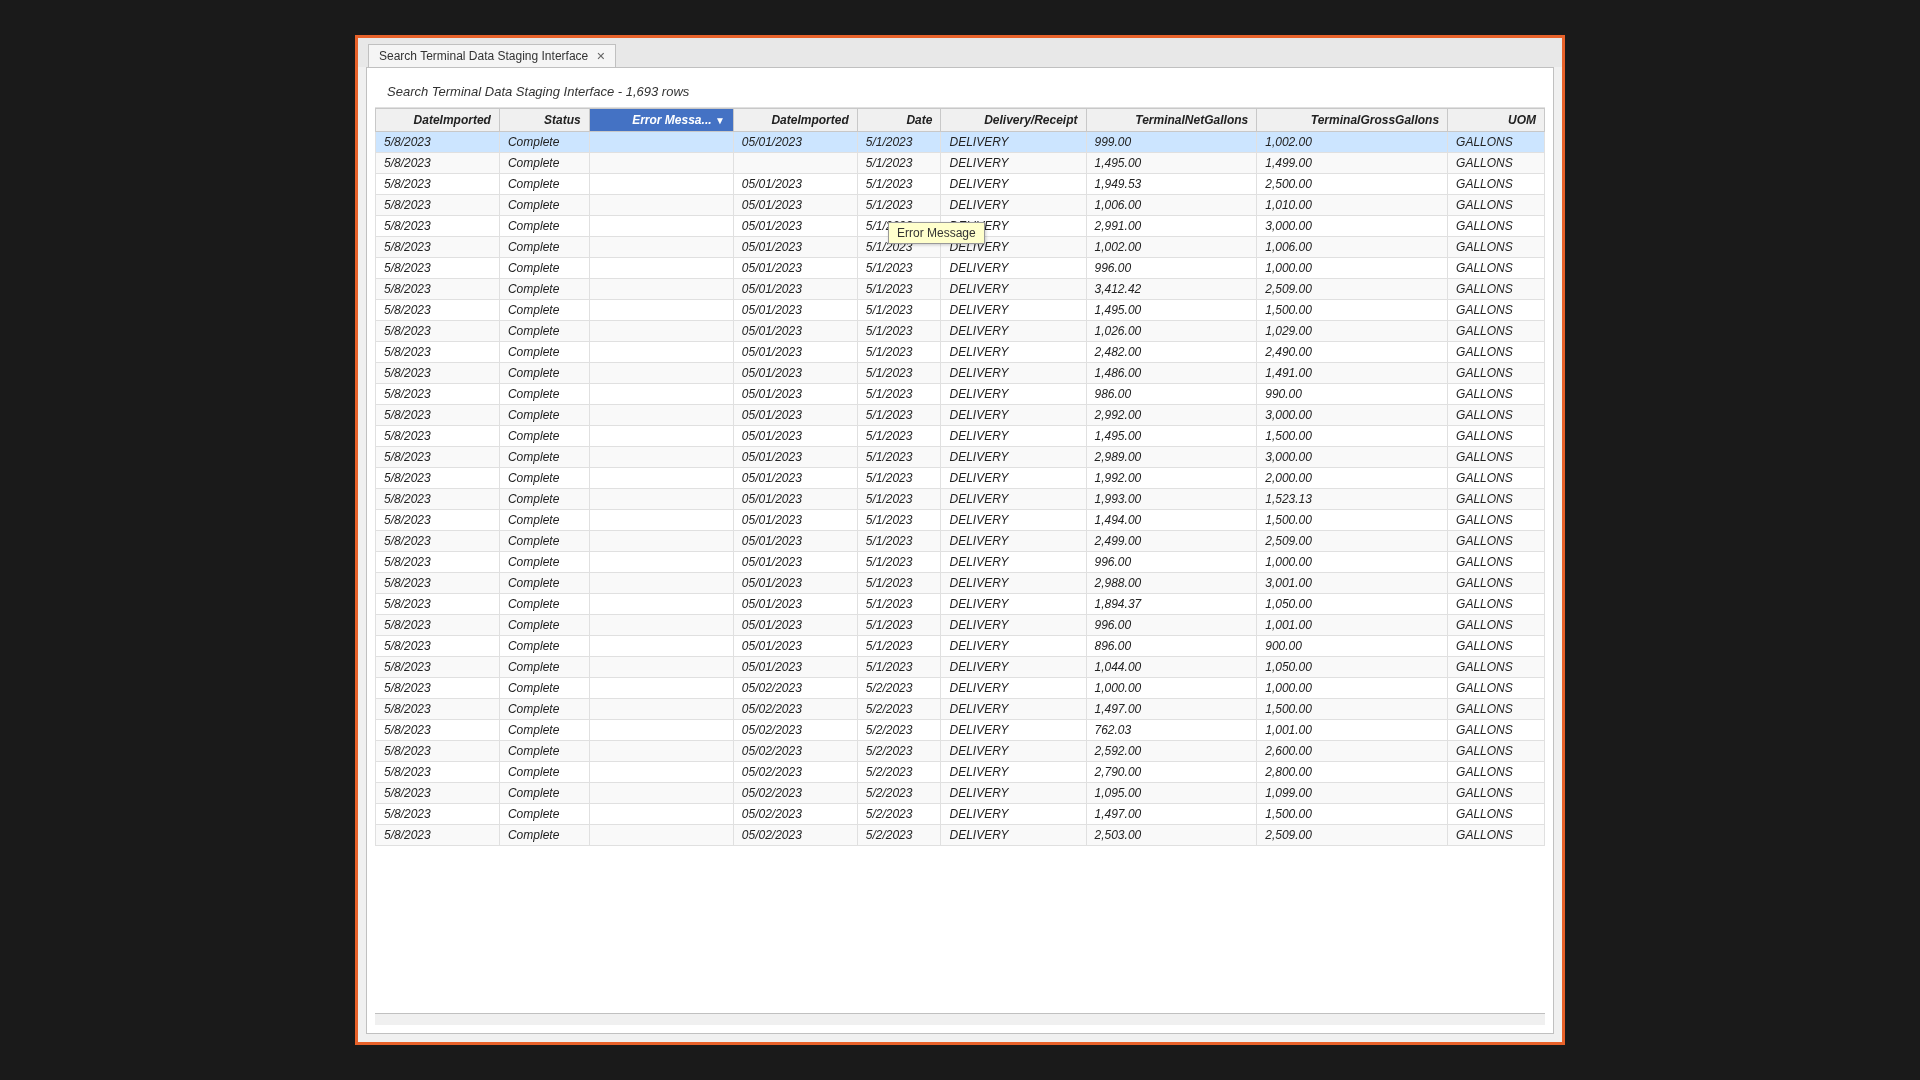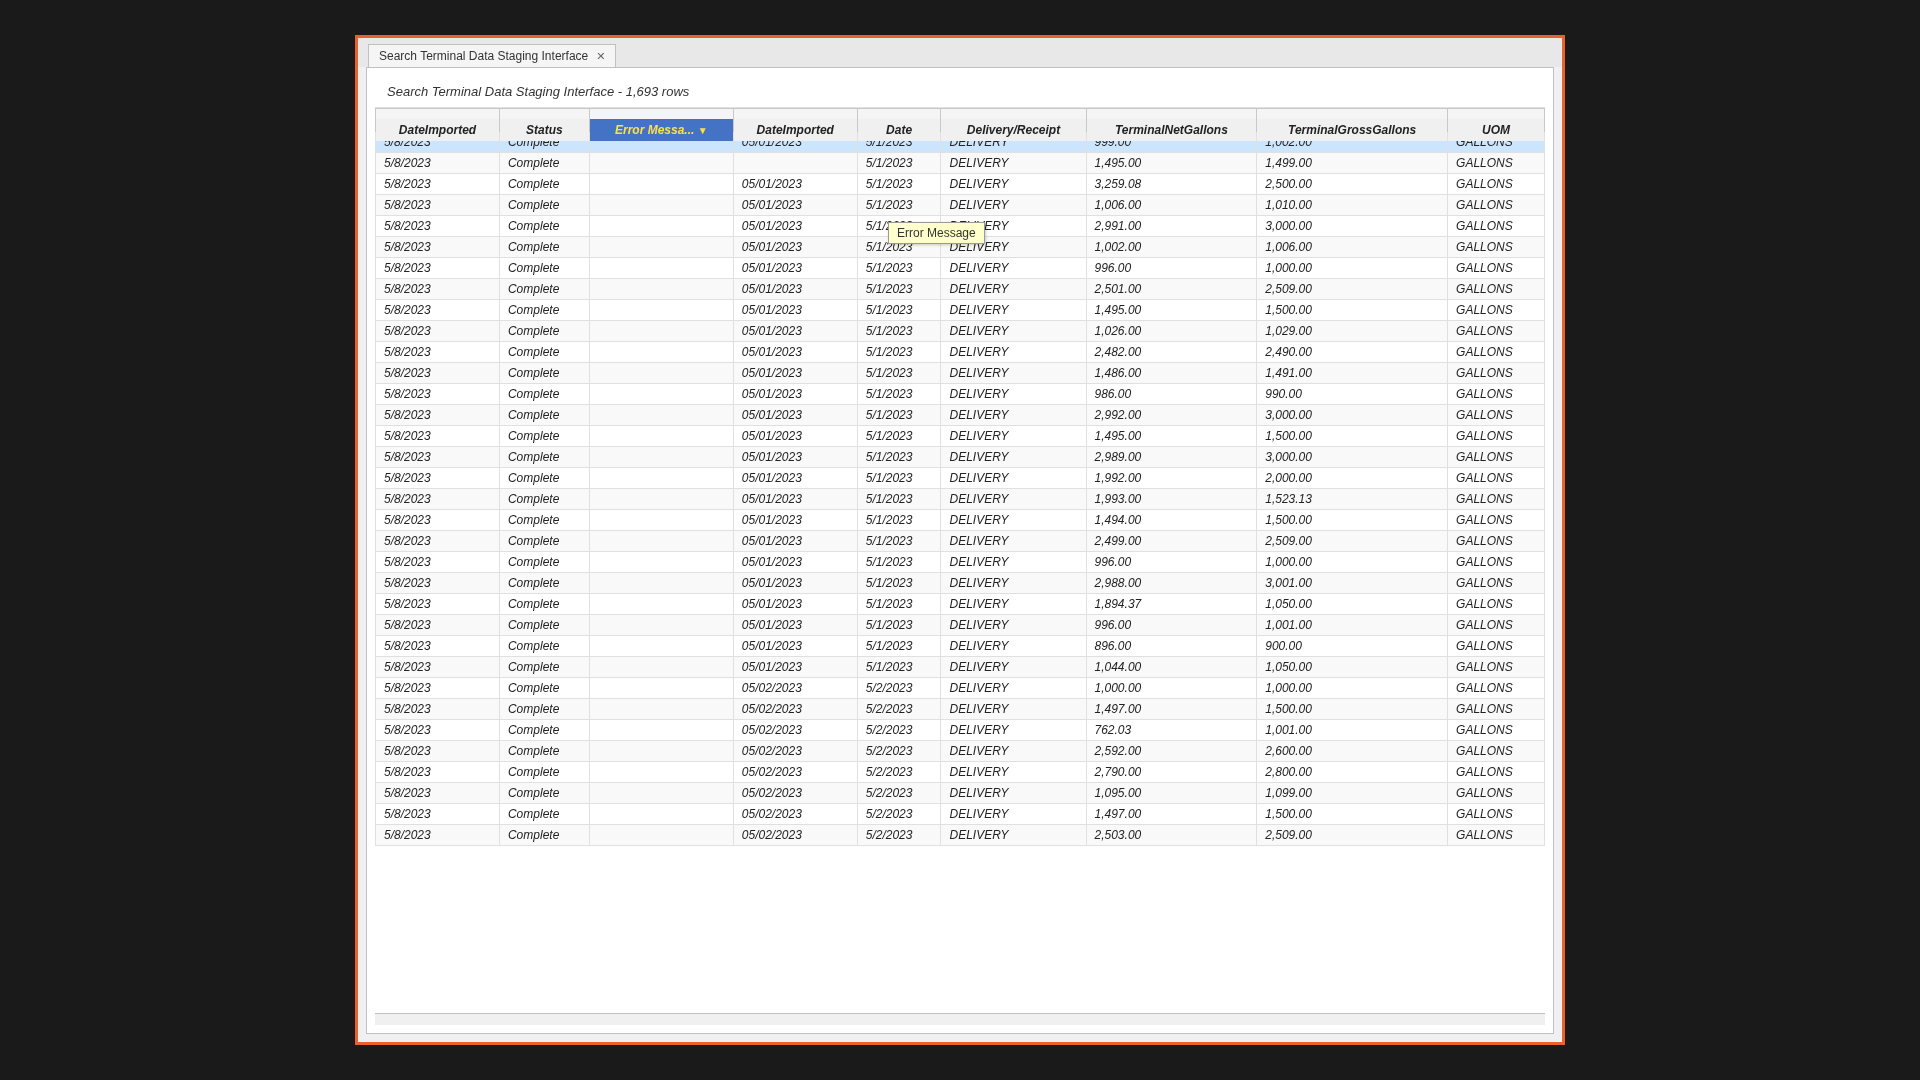--- a/index.html
+++ b/index.html
@@ -76,32 +76,32 @@
       width: 100%;
       border-collapse: collapse;
       font-size: 12px;
     }
     thead tr {
       background: #f5f5f5;
     }
     thead th {
       border: 1px solid #c8c8c8;
       padding: 4px 8px;
-      text-align: center;
+      text-align: right;
       font-weight: 600;
       color: #222;
       white-space: nowrap;
       position: sticky;
-      top: 10px;
+      top: 0;
       background: #f0f0f0;
       z-index: 2;
     }
     thead th.filter-active {
       background: #4472c4;
-      color: #fde047;
+      color: #ffffff;
       margin-top: 32px;
     }
     tbody tr {
       background: white;
       border-radius: 9px;
     }
     tbody tr:nth-child(even) {
       background: #f9f9f9;
     }
     tbody tr.selected {
@@ -184,21 +184,21 @@
                 <td>1,499.00</td>
                 <td>GALLONS</td>
               </tr>
               <tr>
                 <td>5/8/2023</td>
                 <td>Complete</td>
                 <td></td>
                 <td>05/01/2023</td>
                 <td>5/1/2023</td>
                 <td>DELIVERY</td>
-                <td>3,259.08</td>
+                <td>1,949.53</td>
                 <td>2,500.00</td>
                 <td>GALLONS</td>
               </tr>
               <tr>
                 <td>5/8/2023</td>
                 <td>Complete</td>
                 <td></td>
                 <td>05/01/2023</td>
                 <td>5/1/2023</td>
                 <td>DELIVERY</td>
@@ -239,21 +239,21 @@
                 <td>1,000.00</td>
                 <td>GALLONS</td>
               </tr>
               <tr>
                 <td>5/8/2023</td>
                 <td>Complete</td>
                 <td></td>
                 <td>05/01/2023</td>
                 <td>5/1/2023</td>
                 <td>DELIVERY</td>
-                <td>2,501.00</td>
+                <td>3,412.42</td>
                 <td>2,509.00</td>
                 <td>GALLONS</td>
               </tr>
               <tr>
                 <td>5/8/2023</td>
                 <td>Complete</td>
                 <td></td>
                 <td>05/01/2023</td>
                 <td>5/1/2023</td>
                 <td>DELIVERY</td>

